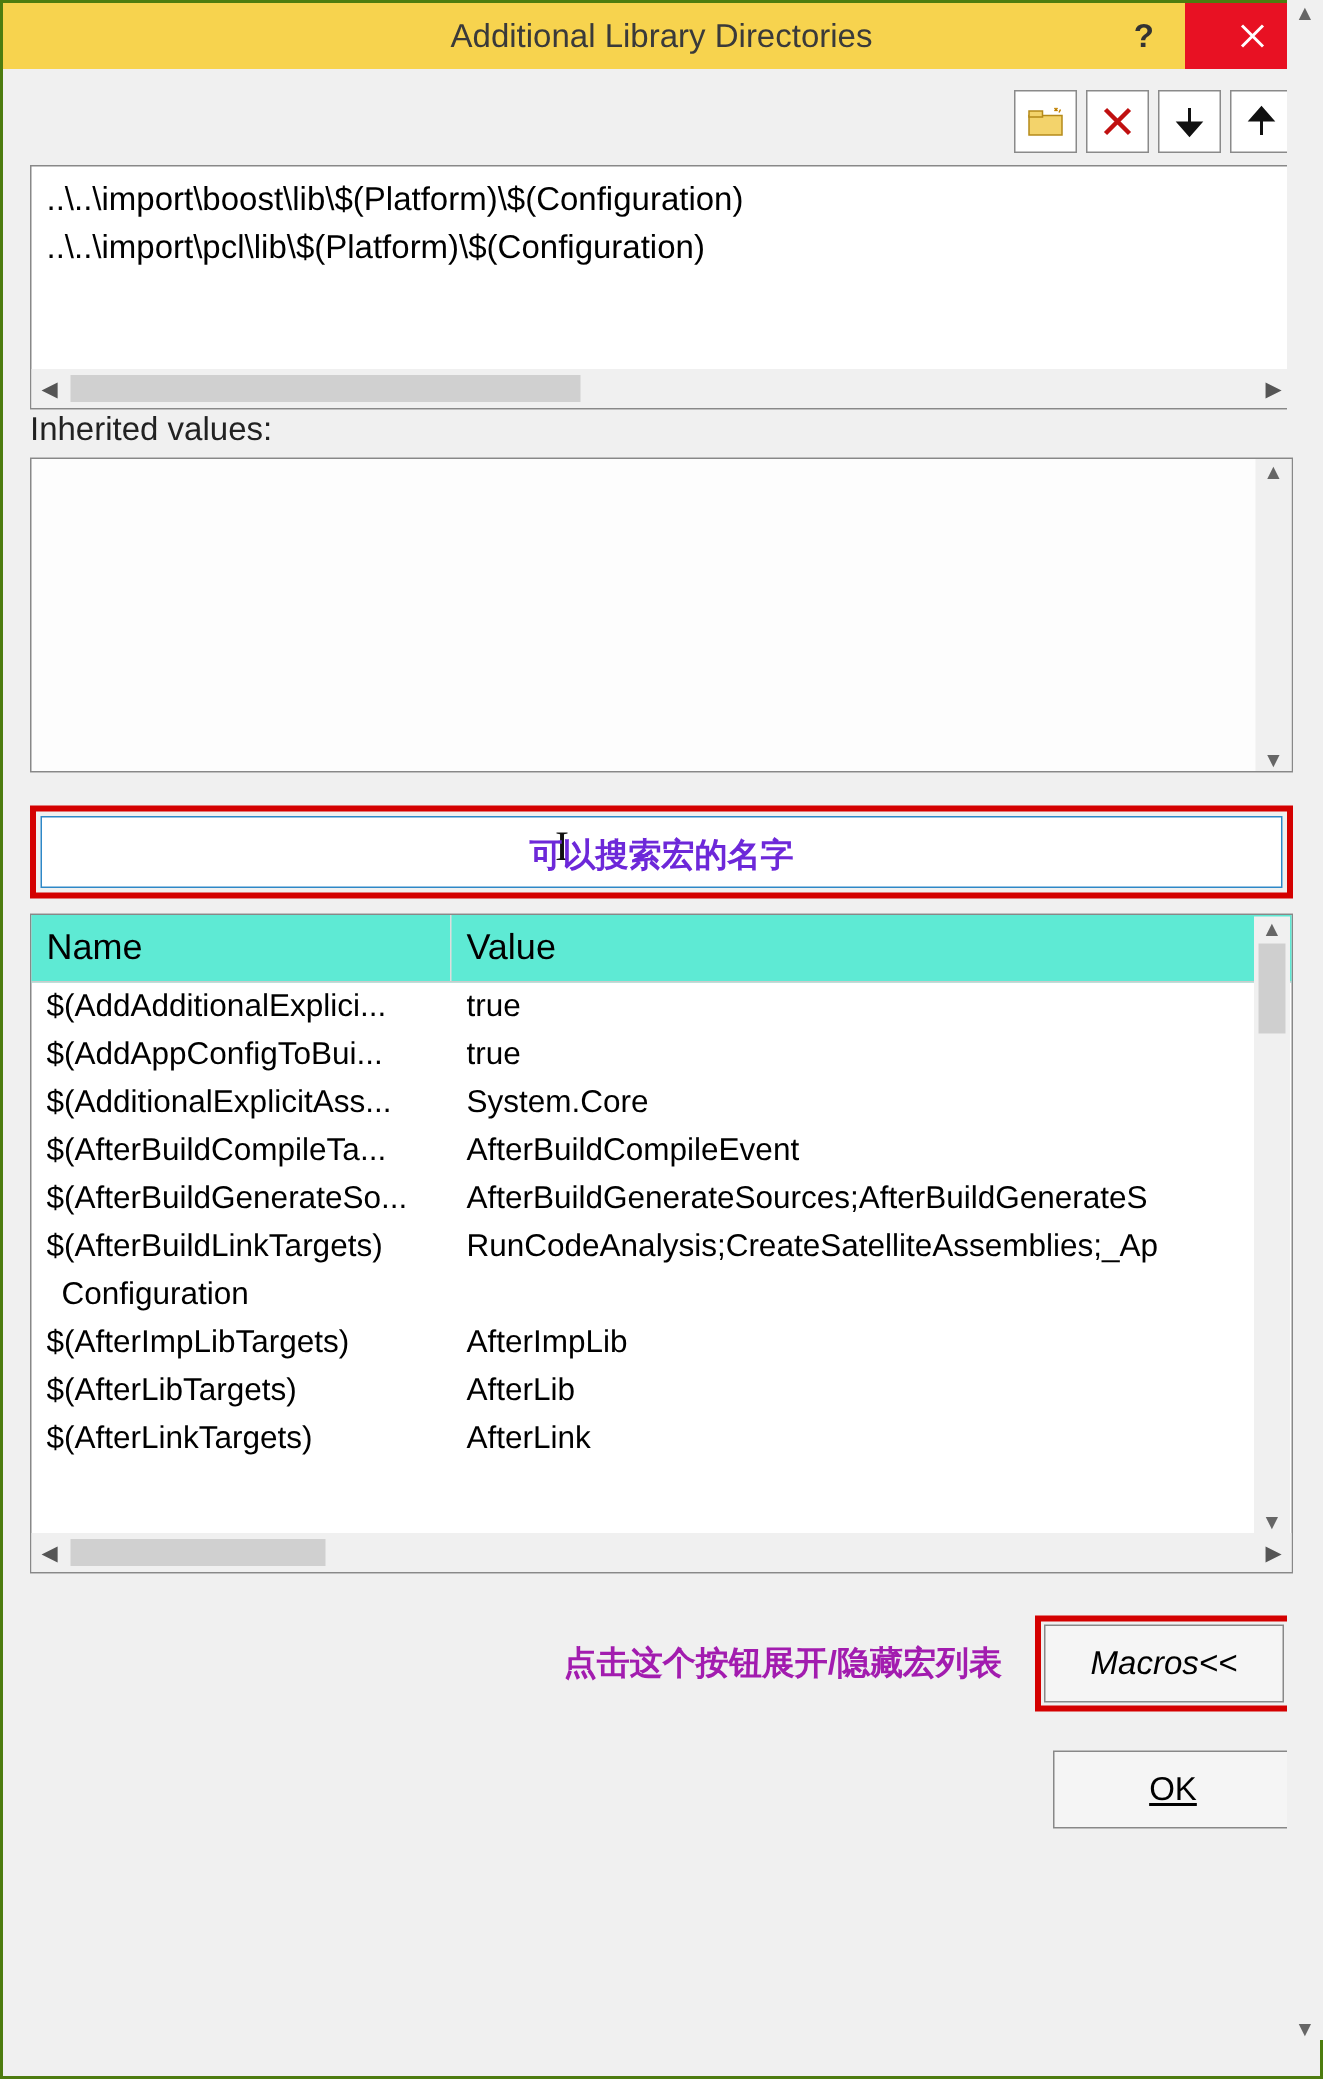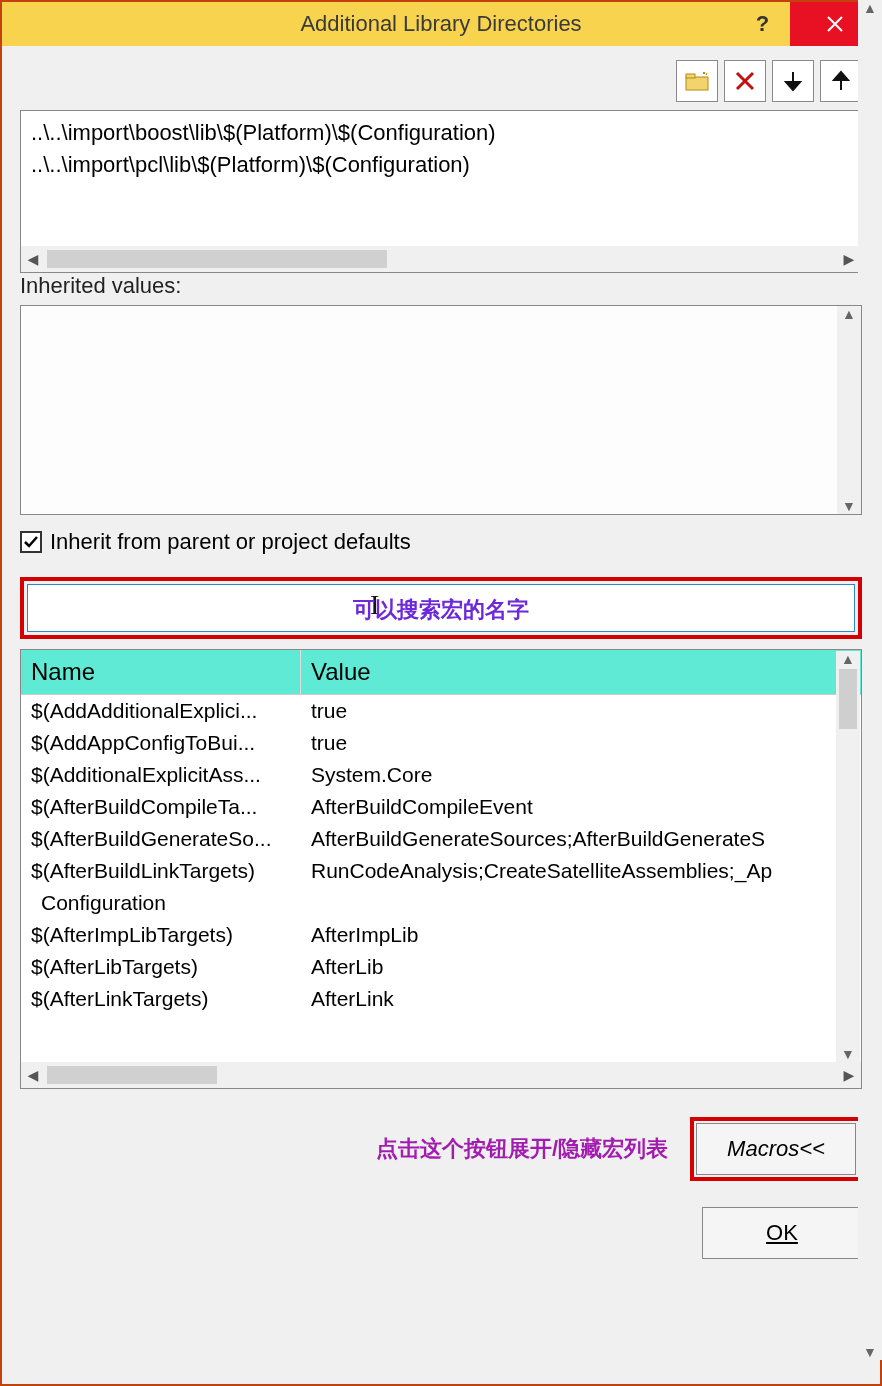--- a/index.html
+++ b/index.html
@@ -8,21 +8,21 @@
   font-size: 19px;
   background: #f5f5f5;
   width: 882px;
   height: 1386px;
   overflow: hidden;
 }
 .window {
   width: 882px;
   height: 1386px;
   background: #f0f0f0;
-  border: 2px solid #c2410c;
+  border: 2px solid #4d7c0f;
   display: flex;
   flex-direction: column;
 }
 .titlebar {
   background: #f7d34e;
   height: 44px;
   display: flex;
   align-items: center;
   color: #333;
   position: relative;
@@ -162,28 +162,20 @@
     </div>
 
     <div class="section-label">Inherited values:</div>
     <div class="inherited-box">
       <div class="vscroll-stub">
           <span>▲</span>
           <span>▼</span>
         </div>
     </div>
 
-    <div class="check-row">
-      <div class="check-box">
-        <svg width="16" height="16" viewBox="0 0 16 16">
-            <path d="M2 8 L6 12 L14 3" stroke="#000" stroke-width="2.5" fill="none"></path>
-          </svg>
-      </div>
-      <span>Inherit from parent or project defaults</span>
-    </div>
 
     <div class="search-wrap" style="position:relative;">
       <input class="search-input" type="text" style="">
       <span class="ibeam">I</span>
       <span class="overlay-label" style="left:50%;top:14px;transform:translateX(-50%);">可以搜索宏的名字</span>
     </div>
 
     <div class="table-box">
       <div class="table-header">
         <div class="th th-name">Name</div>

